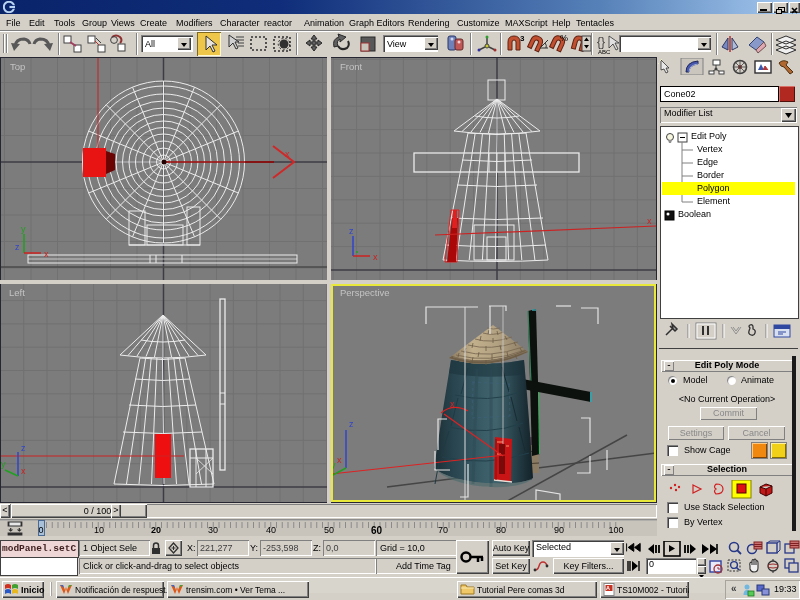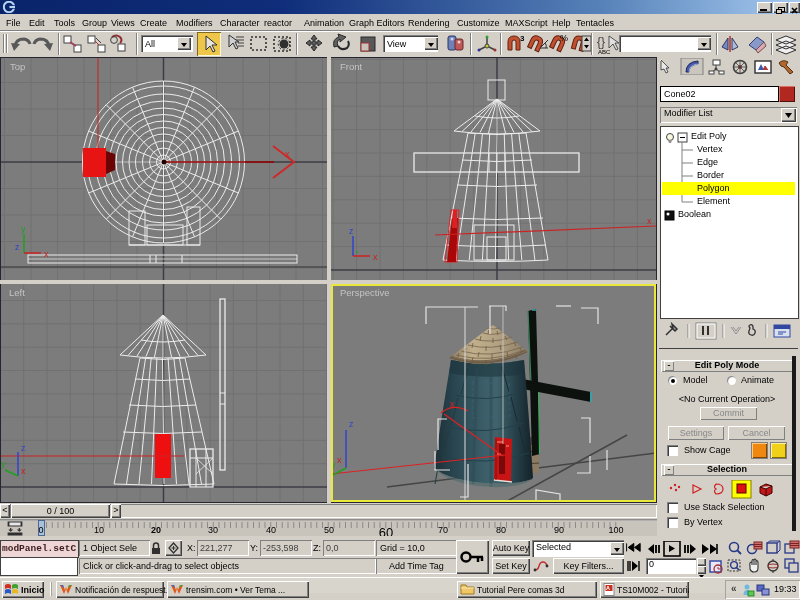--- a/index.html
+++ b/index.html
@@ -633,21 +633,21 @@
   <div class="txt abs" style="left:27px;top:445px;">Use Stack Selection</div>
   <div class="abs chk" style="left:10px;top:460px;"></div>
   <div class="txt abs" style="left:27px;top:460px;">By Vertex</div>
 
   <div class="abs" style="left:135px;top:299px;width:4px;height:175px;background:#1a1a1a;"></div>
 </div>
 
 <div class="abs" style="left:0;top:503px;width:657px;height:16px;background:#d4d0c8;">
   <div class="abs raised" style="left:0px;top:1px;width:10px;height:14px;text-align:center;font-size:9px;line-height:13px;">&lt;</div>
   <div class="abs sunkeng" style="left:10px;top:1px;width:647px;height:14px;"></div>
-  <div class="abs raised" style="left:11px;top:1px;width:99px;height:14px;text-align:center;font-size:9px;line-height:14px;">0 / 100</div>
+  <div class="abs raised" style="left:11px;top:1px;width:99px;height:14px;text-align:center;font-size:9px;line-height:14px;padding-left:37px;">0 / 100</div>
   <div class="abs raised" style="left:111px;top:1px;width:10px;height:14px;text-align:center;font-size:9px;line-height:13px;">&gt;</div>
 </div>
 
 <div class="abs" style="left:0;top:519px;width:657px;height:17px;background:#c8c4bc;box-shadow:inset 0 1px 0 #808080;">
   <svg class="abs" style="left:7px;top:2px;" width="16" height="15" viewBox="0 0 13 15" preserveAspectRatio="none">
     <rect x="0.5" y="0.5" width="12" height="5" fill="#303030"></rect>
       <rect x="2" y="1.5" width="9" height="3" fill="#e8e8e8"></rect>
     <path d="M3 7 L3 10 M1.5 8.5 L3 10 L4.5 8.5 M10 7 L10 10 M8.5 8.5 L10 10 L11.5 8.5" stroke="#303030" fill="none"></path>
     <rect x="0.5" y="11.5" width="12" height="3" fill="#303030"></rect>
   </svg>
@@ -754,21 +754,21 @@
       <line x1="615.75" y1="3" x2="615.75" y2="9" stroke="#8a8a8a"></line>
       <line x1="0" y1="1" x2="657" y2="1" stroke="#9a9a9a"></line>
   </svg>
   <div class="abs" style="left:38px;top:1px;width:7px;height:16px;background:#a8c0d8;border:1px solid #4a6a94;box-sizing:border-box;"></div>
   <div class="abs" style="left:26px;top:6px;width:30px;text-align:center;font-size:9px;">0</div>
     <div class="abs" style="left:84px;top:6px;width:30px;text-align:center;font-size:9px;">10</div>
     <div class="abs" style="left:141px;top:6px;width:30px;text-align:center;font-size:9px;font-weight:bold;">20</div>
     <div class="abs" style="left:198px;top:6px;width:30px;text-align:center;font-size:9px;">30</div>
     <div class="abs" style="left:256px;top:6px;width:30px;text-align:center;font-size:9px;">40</div>
     <div class="abs" style="left:314px;top:6px;width:30px;text-align:center;font-size:9px;">50</div>
-    <div class="abs" style="left:371px;top:6px;width:30px;text-align:center;font-size:13px;">60</div>
+    <div class="abs" style="left:371px;top:6px;width:30px;font-size:10px;font-weight:bold;">60</div>
     <div class="abs" style="left:428px;top:6px;width:30px;text-align:center;font-size:9px;">70</div>
     <div class="abs" style="left:486px;top:6px;width:30px;text-align:center;font-size:9px;">80</div>
     <div class="abs" style="left:544px;top:6px;width:30px;text-align:center;font-size:9px;">90</div>
     <div class="abs" style="left:601px;top:6px;width:30px;text-align:center;font-size:9px;">100</div>
 </div>
 
 <div class="abs" style="left:0;top:536px;width:800px;height:41px;background:#d4d0c8;">
 
   <div class="abs" style="left:0px;top:4px;width:76px;height:16px;background:#eed6d6;border:1px solid #404040;font-family:'Liberation Mono',monospace;font-size:9.5px;font-weight:bold;color:#402020;line-height:15px;padding-left:1px;">modPanel.setC</div>
   <div class="abs" style="left:0px;top:21px;width:76px;height:17px;background:#fff;border:1px solid #404040;"></div>
@@ -783,21 +783,21 @@
         <path d="M8.5 6 L8.5 10 M6.5 8 L10.5 8" stroke="#303030"></path>
       </svg></div>
   <div class="txt abs" style="left:187px;top:7px;">X:</div>
   <div class="abs cell" style="left:197px;top:4px;width:49px;height:16px;font-size:9px;color:#404040;line-height:16px;padding-left:3px;">221,277</div>
   <div class="txt abs" style="left:250px;top:7px;">Y:</div>
   <div class="abs cell" style="left:260px;top:4px;width:49px;height:16px;font-size:9px;color:#404040;line-height:16px;padding-left:3px;">-253,598</div>
   <div class="txt abs" style="left:313px;top:7px;">Z:</div>
   <div class="abs cell" style="left:323px;top:4px;width:49px;height:16px;font-size:9px;color:#404040;line-height:16px;padding-left:3px;">0,0</div>
   <div class="abs cell txt" style="left:376px;top:4px;width:77px;height:16px;line-height:16px;padding-left:4px;">Grid = 10,0</div>
   <div class="abs cell txt" style="left:79px;top:22px;width:293px;height:16px;line-height:16px;padding-left:4px;">Click or click-and-drag to select objects</div>
-  <div class="abs cell txt" style="left:376px;top:22px;width:77px;height:16px;line-height:16px;padding-left:13px;">Add Time Tag</div>
+  <div class="abs cell txt" style="left:376px;top:22px;width:77px;height:16px;line-height:16px;padding-left:20px;">Add Time Tag</div>
 
   <div class="abs raised" style="left:456px;top:4px;width:33px;height:34px;">
     <svg width="33" height="34">
         <circle cx="10" cy="17" r="4.5" fill="none" stroke="#000" stroke-width="2.5"></circle>
         <line x1="14" y1="17" x2="27" y2="17" stroke="#000" stroke-width="2.5"></line>
         <line x1="22" y1="17" x2="22" y2="22" stroke="#000" stroke-width="2.5"></line>
         <line x1="26" y1="17" x2="26" y2="21" stroke="#000" stroke-width="2.5"></line>
       </svg>
   </div>
   <div class="abs raised" style="left:492px;top:4px;width:38px;height:16px;text-align:center;line-height:16px;font-size:9px;">Auto Key</div>

